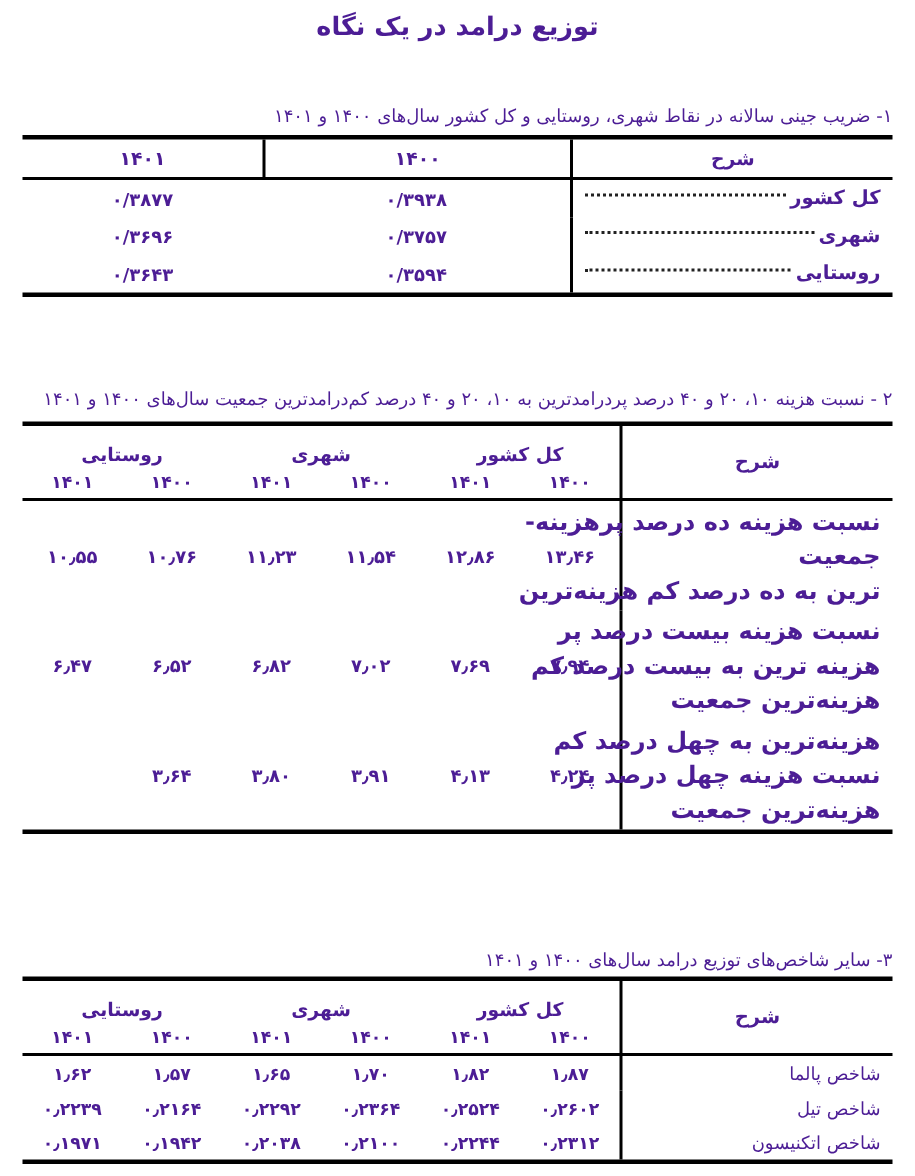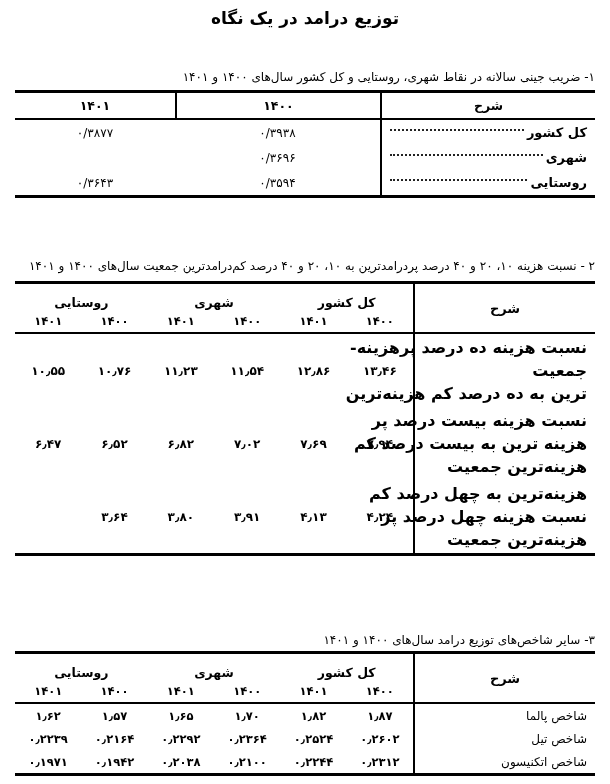--- a/index.html
+++ b/index.html
@@ -1,18 +1,18 @@
 <!DOCTYPE html>
 <html lang="fa" dir="rtl"><head>
 <meta charset="utf-8">
 <style>
   html,body { margin:0; padding:0; background:#fff; }
   .page {
     position:relative; width:610px; height:784px; background:#fff;
-    font-family:"DejaVu Sans", sans-serif; color:#000000; direction:rtl;
+    font-family:"DejaVu Sans", sans-serif; color:#4c1d95; direction:rtl;
     overflow:hidden;
   }
   .doc-title {
     position:absolute; top:8px; left:0; right:0;
     text-align:center; font-size:17px; font-weight:bold;
   }
   .tbl-caption {
     position:absolute; right:15px; left:5px; text-align:right;
     font-size:12px; font-weight:normal; white-space:nowrap;
   }
@@ -21,21 +21,21 @@
   .tbl { position:absolute; right:15px; width:580px; }
   #t1 { top:90px; } #t2 { top:281px; } #t3 { top:651px; }
 
   
   .t1-grid { display:grid; grid-template-columns:215px 205px 160px; }
   .t1-head { border-top:3px solid #000; border-bottom:2px solid #000; }
   .t1-head .hc { height:25px; display:flex; align-items:center; justify-content:center;
                  font-weight:bold; font-size:12.5px; }
   .t1-body { border-bottom:3px solid #000; }
   .t1-row .dc { height:25px; display:flex; align-items:center; justify-content:center;
-                font-weight:normal; font-size:12px; }
+                font-weight:bold; font-size:12px; }
   .bL { border-left:2px solid #000; }
   .t1-label-cell { height:25px; display:flex; align-items:center;
                    padding-right:8px; padding-left:6px; }
   .t1-label { font-weight:bold; font-size:13px; white-space:nowrap; }
   .leader { flex:1; border-bottom:2px dotted #222; margin:0 3px 6px 2px; }
 
   
   .g7 { display:grid; grid-template-columns:182px repeat(6, 1fr); }
   .head2 { border-top:3px solid #000; border-bottom:2.5px solid #000;
            grid-template-rows:26px 22px; }
@@ -80,20 +80,21 @@
           <span class="leader"></span>
         </div>
         <div class="dc">۰/۳۹۳۸</div>
         <div class="dc">۰/۳۸۷۷</div>
       </div>
       <div class="t1-grid t1-row">
         <div class="t1-label-cell bL">
           <span class="t1-label">شهری</span>
           <span class="leader"></span>
         </div>
+        <div class="dc">۰/۳۷۵۷</div>
         <div class="dc">۰/۳۶۹۶</div>
       </div>
       <div class="t1-grid t1-row">
         <div class="t1-label-cell bL">
           <span class="t1-label">روستایی</span>
           <span class="leader"></span>
         </div>
         <div class="dc">۰/۳۵۹۴</div>
         <div class="dc">۰/۳۶۴۳</div>
       </div>

